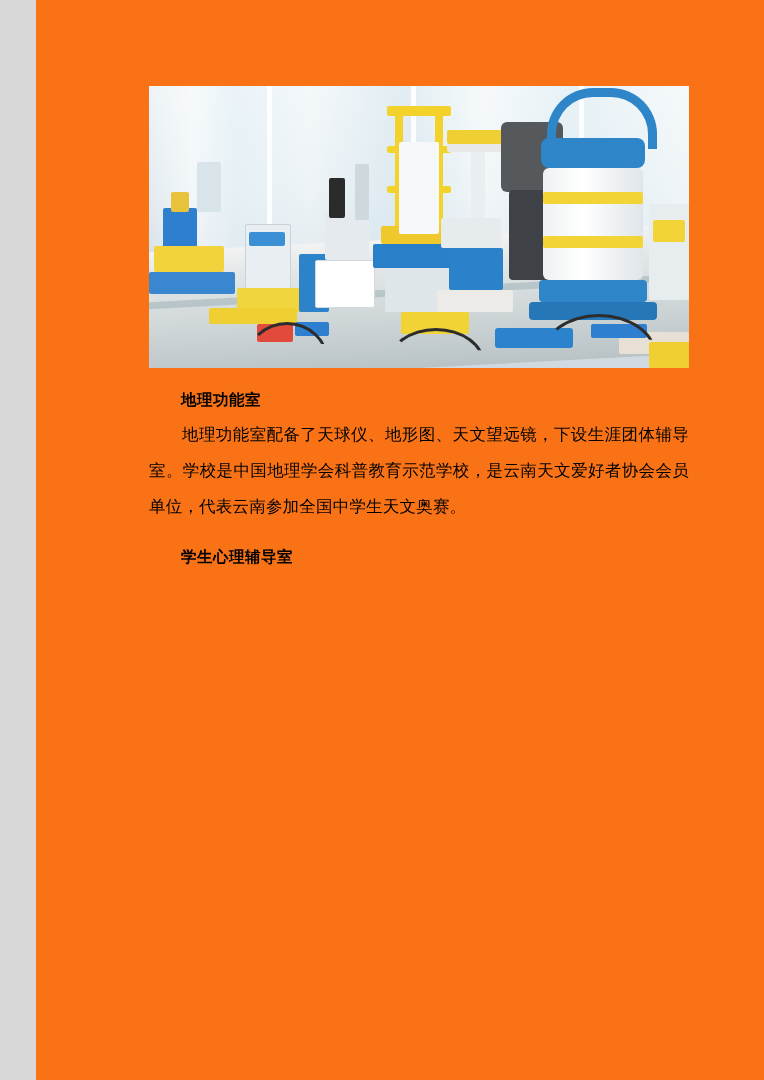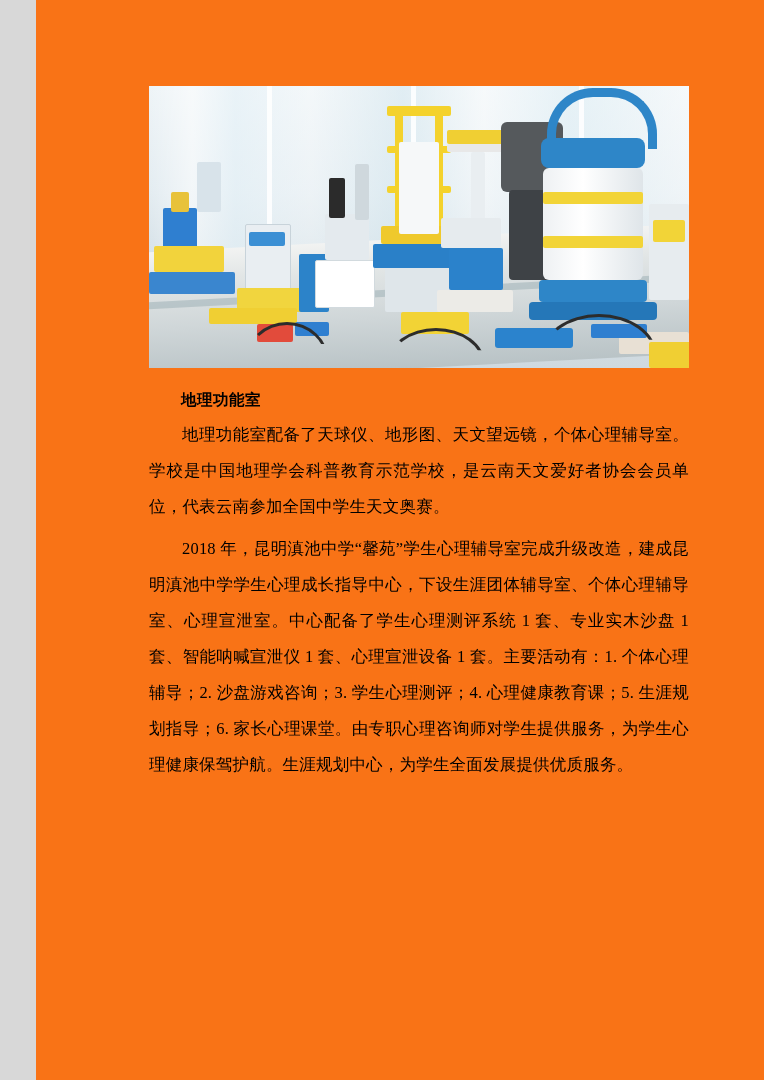--- a/index.html
+++ b/index.html
@@ -187,19 +187,19 @@
       <div class="blk" style="left:500px; top:256px; width:42px; height:26px; background:#f0cf33;"></div>
       <div class="blk" style="left:442px; top:238px; width:56px; height:14px; background:#2f7fd0;"></div>
       <div class="blk" style="left:346px; top:242px; width:78px; height:20px; background:#2b83cd;border-radius:3px;"></div>
 
       <div class="ph-cable" style="left:96px;  top:236px; width:78px; height:34px;"></div>
       <div class="ph-cable" style="left:238px; top:242px; width:92px; height:30px;"></div>
       <div class="ph-cable" style="left:392px; top:228px; width:110px; height:36px;"></div>
     </div>
 
     <h3 class="caption-h">地理功能室</h3>
-    <p class="body">地理功能室配备了天球仪、地形图、天文望远镜，个体心理辅导室。学校是中国地理学会科普教育示范学校，是云南天文爱好者协会会员单位，代表云南参加全国中学生天文奥赛。</p>
-
-    <p class="body">2018 年，昆明滇池中学“馨苑”学生心理辅导室完成升级改造，建成昆明滇池中学学生心理成长指导中心，下设生涯团体辅导室、个体心理辅导室、心理宣泄室。中心配备了学生心理测评系统 1 套、专业实木沙盘 1 套、智能呐喊宣泄仪 1 套、心理宣泄设备 1 套。主要活动有：1. 个体心理辅导；2. 沙盘游戏咨询；3. 学生心理测评；4. 心理健康教育课；5. 生涯规划指导；6. 家长心理课堂。由专职心理咨询师对学生提供服务，为学生心理健康保驾护航。生涯规划中心，为学生全面发展提供优质服务。</p>
+    <p class="body">地理功能室配备了天球仪、地形图、天文望远镜，下设生涯团体辅导室。学校是中国地理学会科普教育示范学校，是云南天文爱好者协会会员单位，代表云南参加全国中学生天文奥赛。</p>
+
+    <h3 class="caption-h">学生心理辅导室</h3>
 
   </div>
 
 </div>
 
 </body></html>

